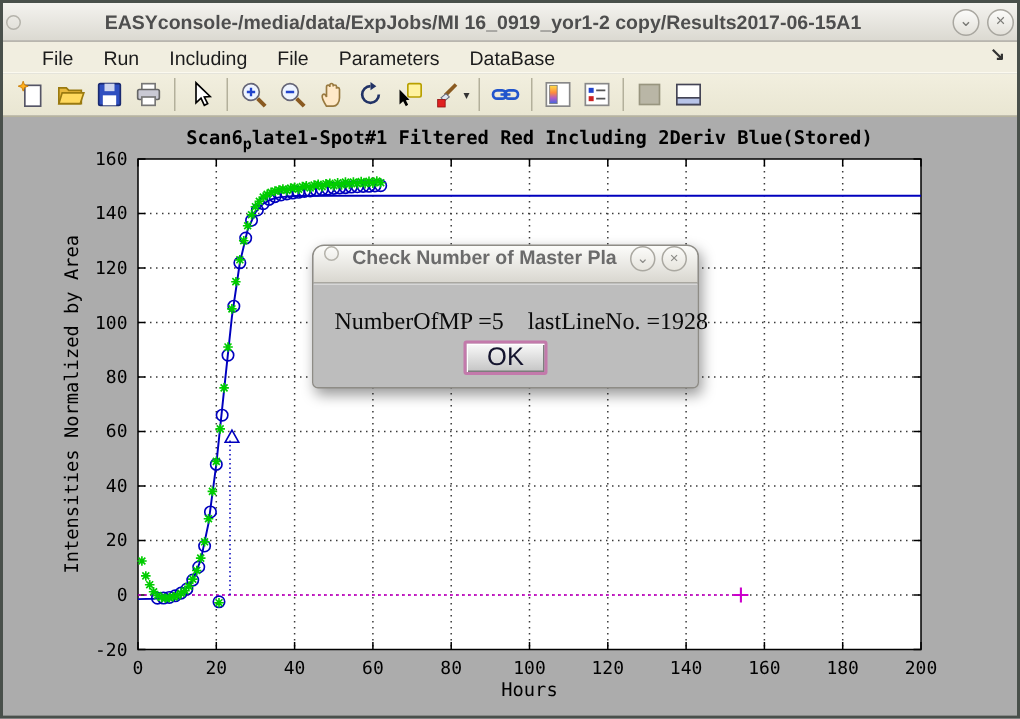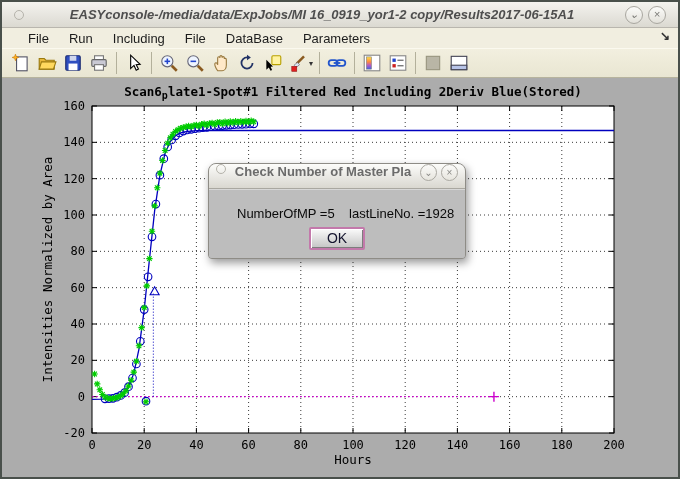--- a/index.html
+++ b/index.html
@@ -6,21 +6,21 @@
   *{box-sizing:border-box;}
   .window{
     position:relative;width:680px;height:479px;
     border:2px solid #49504b;background:#acacac;
     font-family:"Liberation Sans",sans-serif;overflow:hidden;
   }
   
   .titlebar{
     height:26px;display:flex;align-items:center;
     background:linear-gradient(#f4f3ef,#dbd9d1);
-    border-bottom:1px solid #b9b6ae;padding:0 12px;position:relative;font-style:italic;
+    border-bottom:1px solid #b9b6ae;padding:0 2px;position:relative;
   }
   .win-menu-circle{width:10px;height:10px;border:1px solid #b5b3ab;border-radius:50%;flex:0 0 auto;}
   .titlebar .title{
     flex:1;text-align:center;font-weight:bold;font-size:13px;color:#4e4e4e;
     white-space:nowrap;overflow:hidden;
   }
   .wbtn{
     width:18px;height:18px;border:1px solid #a9a7a0;border-radius:50%;
     display:flex;align-items:center;justify-content:center;
     font-size:11px;color:#7a7a76;background:linear-gradient(#fbfbf9,#e3e1da);
@@ -66,53 +66,53 @@
     width:17px;height:17px;border:1px solid #aaa8a1;border-radius:50%;
     display:flex;align-items:center;justify-content:center;
     font-size:10px;color:#8a8a86;background:linear-gradient(#fbfbf9,#e7e5de);
     margin-left:4px;flex:0 0 auto;line-height:1;
   }
   .dialog-body{
     position:relative;height:69px;background:#bdbdbd;border-radius:0 0 3px 3px;
     border-top:1px solid #d7d7d7;
   }
   .dialog-message{
-    position:absolute;left:28px;top:16px;
-    font-family:Liberation Sans, sans-serif;
-    font-size:13px;color:#0a0a0a;white-space:pre;
+    position:absolute;left:14px;top:16px;
+    font-family:Liberation Serif, serif;
+    font-size:16px;color:#0a0a0a;white-space:pre;
   }
   .ok-button{
     position:absolute;left:50%;transform:translateX(-50%);bottom:8px;
     width:56px;height:23px;
     background:linear-gradient(#fafafa,#c4c4c4);
     border:2px solid #c379ab;border-radius:2px;
     box-shadow:inset 1px 1px 0 #ffffff, inset -1px -1px 0 #7d7d7d;
-    font-size:14px;color:#14142e;text-align:center;line-height:18px;
+    font-size:17px;color:#14142e;text-align:center;line-height:18px;
     font-family:"Liberation Sans",sans-serif;cursor:default;
   }
 </style>
 </head>
 <body>
 
 <div class="window">
 
   <div class="titlebar">
     <span class="win-menu-circle"></span>
     <span class="title">EASYconsole-/media/data/ExpJobs/MI 16_0919_yor1-2 copy/Results2017-06-15A1</span>
     <span class="wbtn">⌄</span>
     <span class="wbtn">×</span>
   </div>
 
   <div class="menubar" id="menubar">
     <span class="menu-item">File</span>
       <span class="menu-item">Run</span>
       <span class="menu-item">Including</span>
       <span class="menu-item">File</span>
+      <span class="menu-item">Parameters</span>
       <span class="menu-item">DataBase</span>
-      <span class="menu-item">Parameters</span>
       <span class="dock-arrow">↘</span>
   </div>
 
   <div class="toolbar" id="toolbar">
       <span class="tbtn">
         <svg width="20" height="20" viewBox="0 0 18 18">
           <rect x="5" y="3.5" width="9.5" height="12.5" fill="#fff" stroke="#556"></rect>
           <path d="M4,1 L4.8,3.2 L7,4 L4.8,4.8 L4,7 L3.2,4.8 L1,4 L3.2,3.2 Z" fill="#FFB020" stroke="#C87800" stroke-width="0.5"></path>
         </svg>
       </span>

